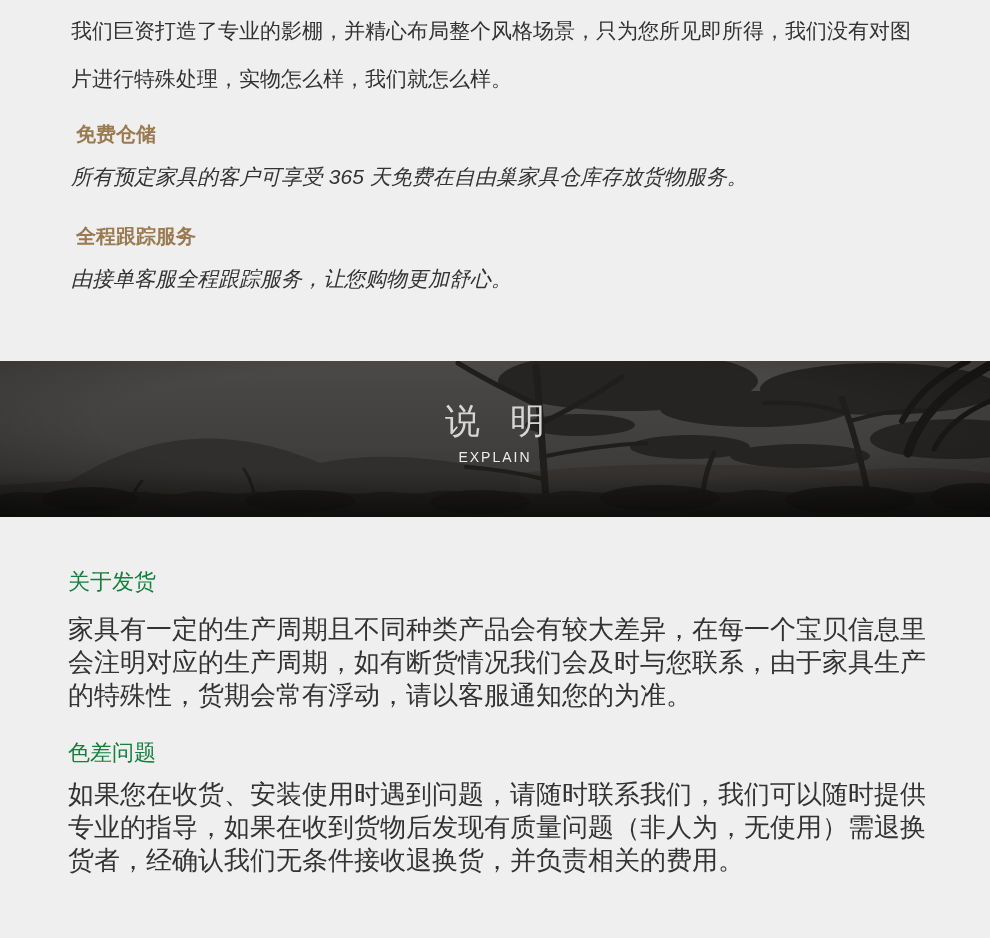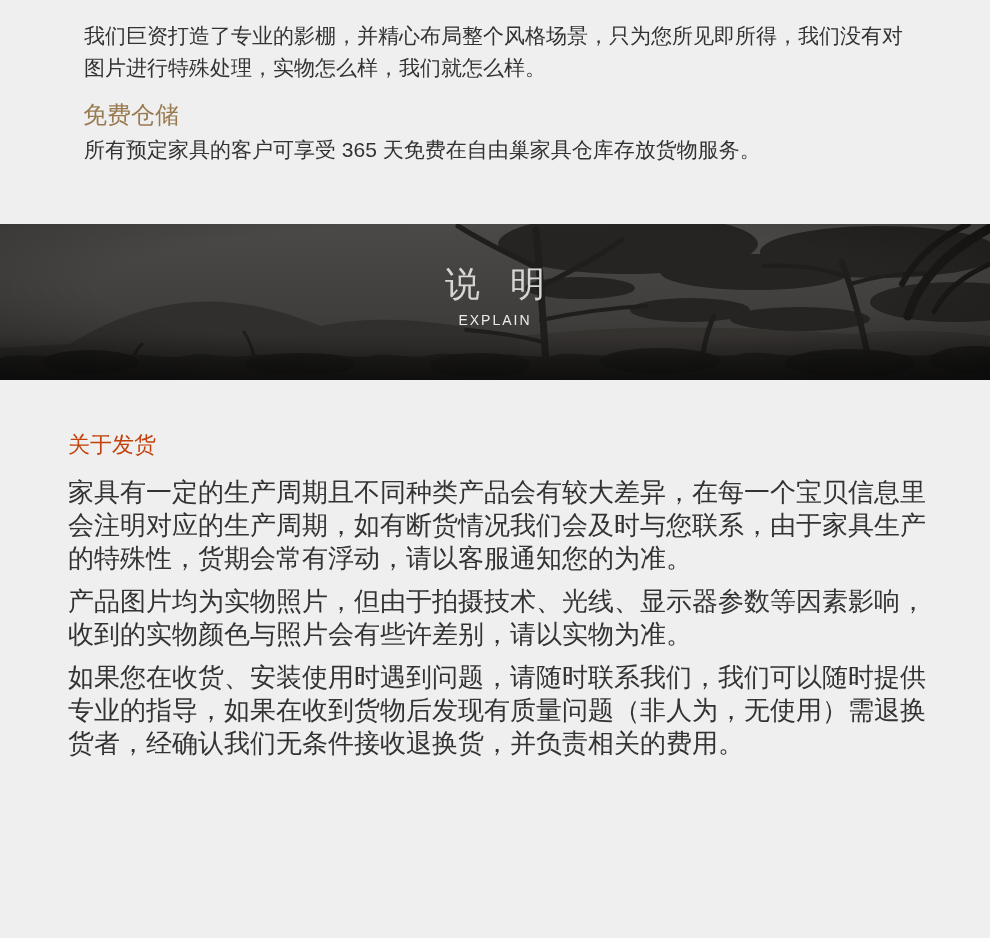--- a/index.html
+++ b/index.html
@@ -9,35 +9,35 @@
     overflow: hidden;
     background: #efefef;
     color: #333333;
     font-family: "Liberation Sans", "DejaVu Sans", sans-serif;
   }
   .page { width: 990px; height: 938px; position: relative; }
 
   
   .top-info { padding: 4px 62px 0 68px; }
   .body-text {
-    margin: 16px;
+    margin: 3px;
     font-size: 21px;
-    line-height: 32px;
+    line-height: 48px;
     color: #333333;
     text-align: left;
   }
   .accent-heading {
-    margin: 16px 0 0 15px;
-    font-size: 24px;
+    margin: 16px 0 0 8px;
+    font-size: 20px;
     line-height: 30px;
-    font-weight: normal;
+    font-weight: bold;
     color: #9a7a50;
   }
   .accent-heading.second { margin-top: 20px; }
-  .accent-heading + .body-text { margin-top: 4px; }
+  .accent-heading + .body-text { margin-top: 4px; font-style: italic; }
 
   
   .banner {
     position: relative;
     width: 990px;
     height: 156px;
     margin-top: 58px;
     background: #4d7c0f;
   }
   .banner svg { display: block; }
@@ -65,21 +65,21 @@
     text-align: right;
   }
 
   
   .notes { padding: 0 62px 0 68px; }
   .note-heading {
     margin: 0;
     font-size: 22px;
     line-height: 30px;
     font-weight: normal;
-    color: #c2410c;
+    color: #15803d;
   }
   .note-text {
     margin: 16px 0 0 0;
     font-size: 26px;
     line-height: 33px;
     color: #333333;
   }
   .note-shipping .note-heading { margin-top: 50px; }
   .note-color .note-heading { margin-top: 26px; }
   .note-color .note-text { margin-top: 10px; }
@@ -90,20 +90,22 @@
 <body>
 
 <div class="page">
 
   <section class="top-info">
     <p class="body-text">我们巨资打造了专业的影棚，并精心布局整个风格场景，只为您所见即所得，我们没有对图片进行特殊处理，实物怎么样，我们就怎么样。</p>
 
     <h2 class="accent-heading">免费仓储</h2>
     <p class="body-text">所有预定家具的客户可享受 365 天免费在自由巢家具仓库存放货物服务。</p>
 
+    <h2 class="accent-heading second">全程跟踪服务</h2>
+    <p class="body-text">由接单客服全程跟踪服务，让您购物更加舒心。</p>
   </section>
 
   <div class="banner">
     <svg width="990" height="156" viewBox="0 0 990 156" preserveAspectRatio="none" aria-hidden="true">
       <defs>
         <linearGradient id="g-sky" x1="0" y1="0" x2="0" y2="1">
           <stop offset="0" stop-color="#4a4947"></stop>
           <stop offset="0.55" stop-color="#413f3d"></stop>
           <stop offset="1" stop-color="#363432"></stop>
         </linearGradient>
@@ -169,20 +171,20 @@
       <div class="banner-en">EXPLAIN</div>
     </div>
   </div>
 
   <section class="notes">
     <div class="note note-shipping">
       <h3 class="note-heading">关于发货</h3>
       <p class="note-text">家具有一定的生产周期且不同种类产品会有较大差异，在每一个宝贝信息里会注明对应的生产周期，如有断货情况我们会及时与您联系，由于家具生产的特殊性，货期会常有浮动，请以客服通知您的为准。</p>
     </div>
     <div class="note note-color">
-      <p class="note-text">产品图片均为实物照片，但由于拍摄技术、光线、显示器参数等因素影响，收到的实物颜色与照片会有些许差别，请以实物为准。</p>
+      <h3 class="note-heading">色差问题</h3>
     </div>
     <div class="note note-aftersale">
       <p class="note-text">如果您在收货、安装使用时遇到问题，请随时联系我们，我们可以随时提供专业的指导，如果在收到货物后发现有质量问题（非人为，无使用）需退换货者，经确认我们无条件接收退换货，并负责相关的费用。</p>
     </div>
   </section>
 
 </div>
 
 </body></html>

